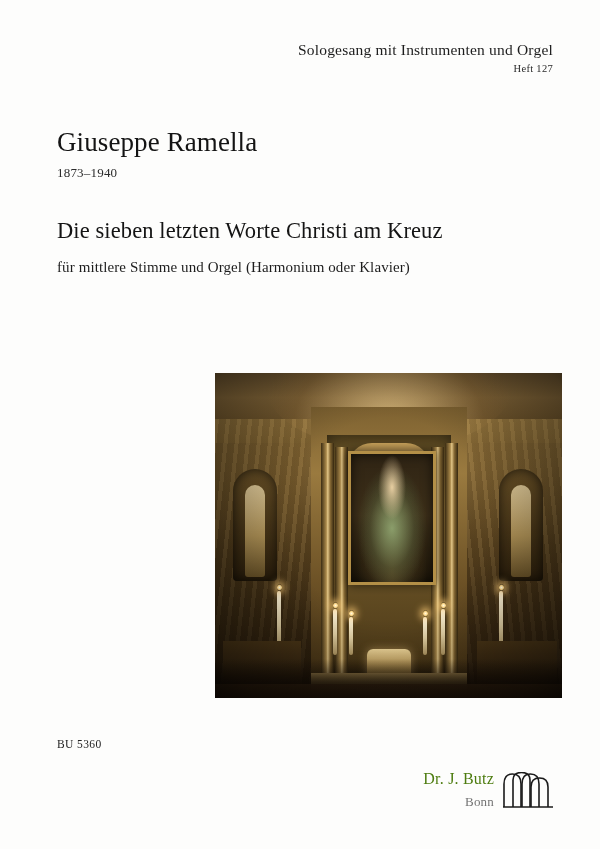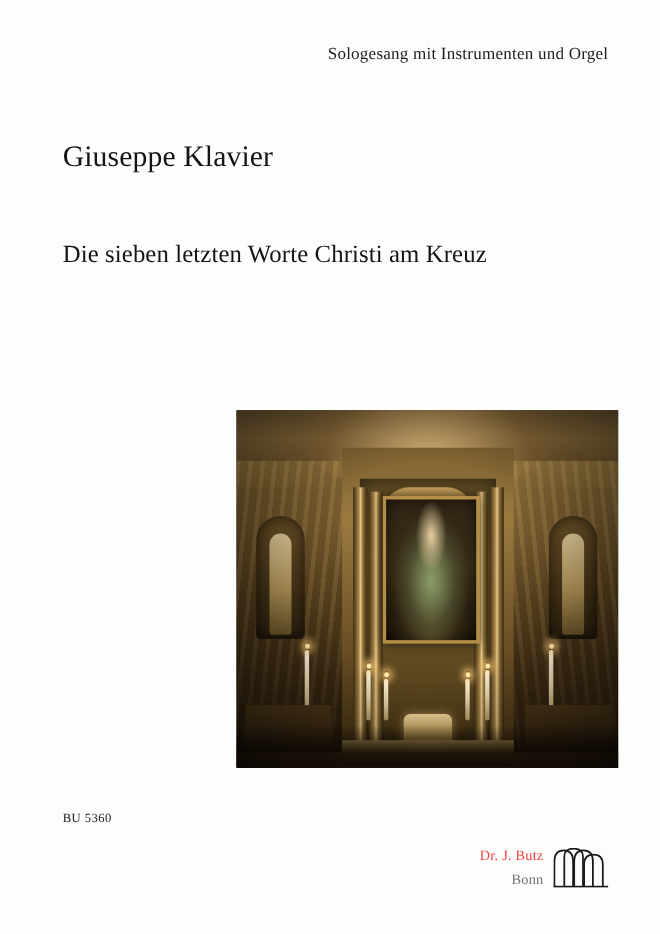--- a/index.html
+++ b/index.html
@@ -256,47 +256,50 @@
     text-align: right;
   }
   .publisher-row {
     display: flex;
     align-items: center;
     justify-content: flex-end;
     gap: 9px;
   }
   .pub-text { text-align: right; }
   .pub-name {
-    font-size: 13px;
-    color: #ef4444;
+    font-size: 16px;
+    color: #4d7c0f;
     letter-spacing: 0.2px;
   }
   .pub-city {
     font-size: 13px;
     margin-top: 6px;
     color: #737373;
     letter-spacing: 0.2px;
   }
   .pub-logo { width: 50px; height: 36px; display: block; }
 </style>
 </head>
 <body>
 
 <div class="page">
 
   <div class="series-block">
     <div class="series-title">Sologesang mit Instrumenten und Orgel</div>
+    <div class="series-issue">Heft 127</div>
   </div>
 
   <div class="composer-block">
-    <div class="composer-name">Giuseppe Klavier</div>
+    <div class="composer-name">Giuseppe Ramella</div>
+    <div class="composer-dates">1873–1940</div>
   </div>
 
   <div class="title-block">
     <div class="work-title-line">Die sieben letzten Worte Christi am Kreuz</div>
+    <div class="subtitle">für mittlere Stimme und Orgel (Harmonium oder Klavier)</div>
   </div>
 
   <div class="cover-image">
     <div class="ci-layer bg-wash"></div>
     <div class="ci-layer vault"></div>
     <div class="ci-layer vault-arc2"></div>
 
     <div class="ci-layer side-l"></div>
     <div class="ci-layer side-r"></div>
     <div class="ci-layer niche-l"></div>

